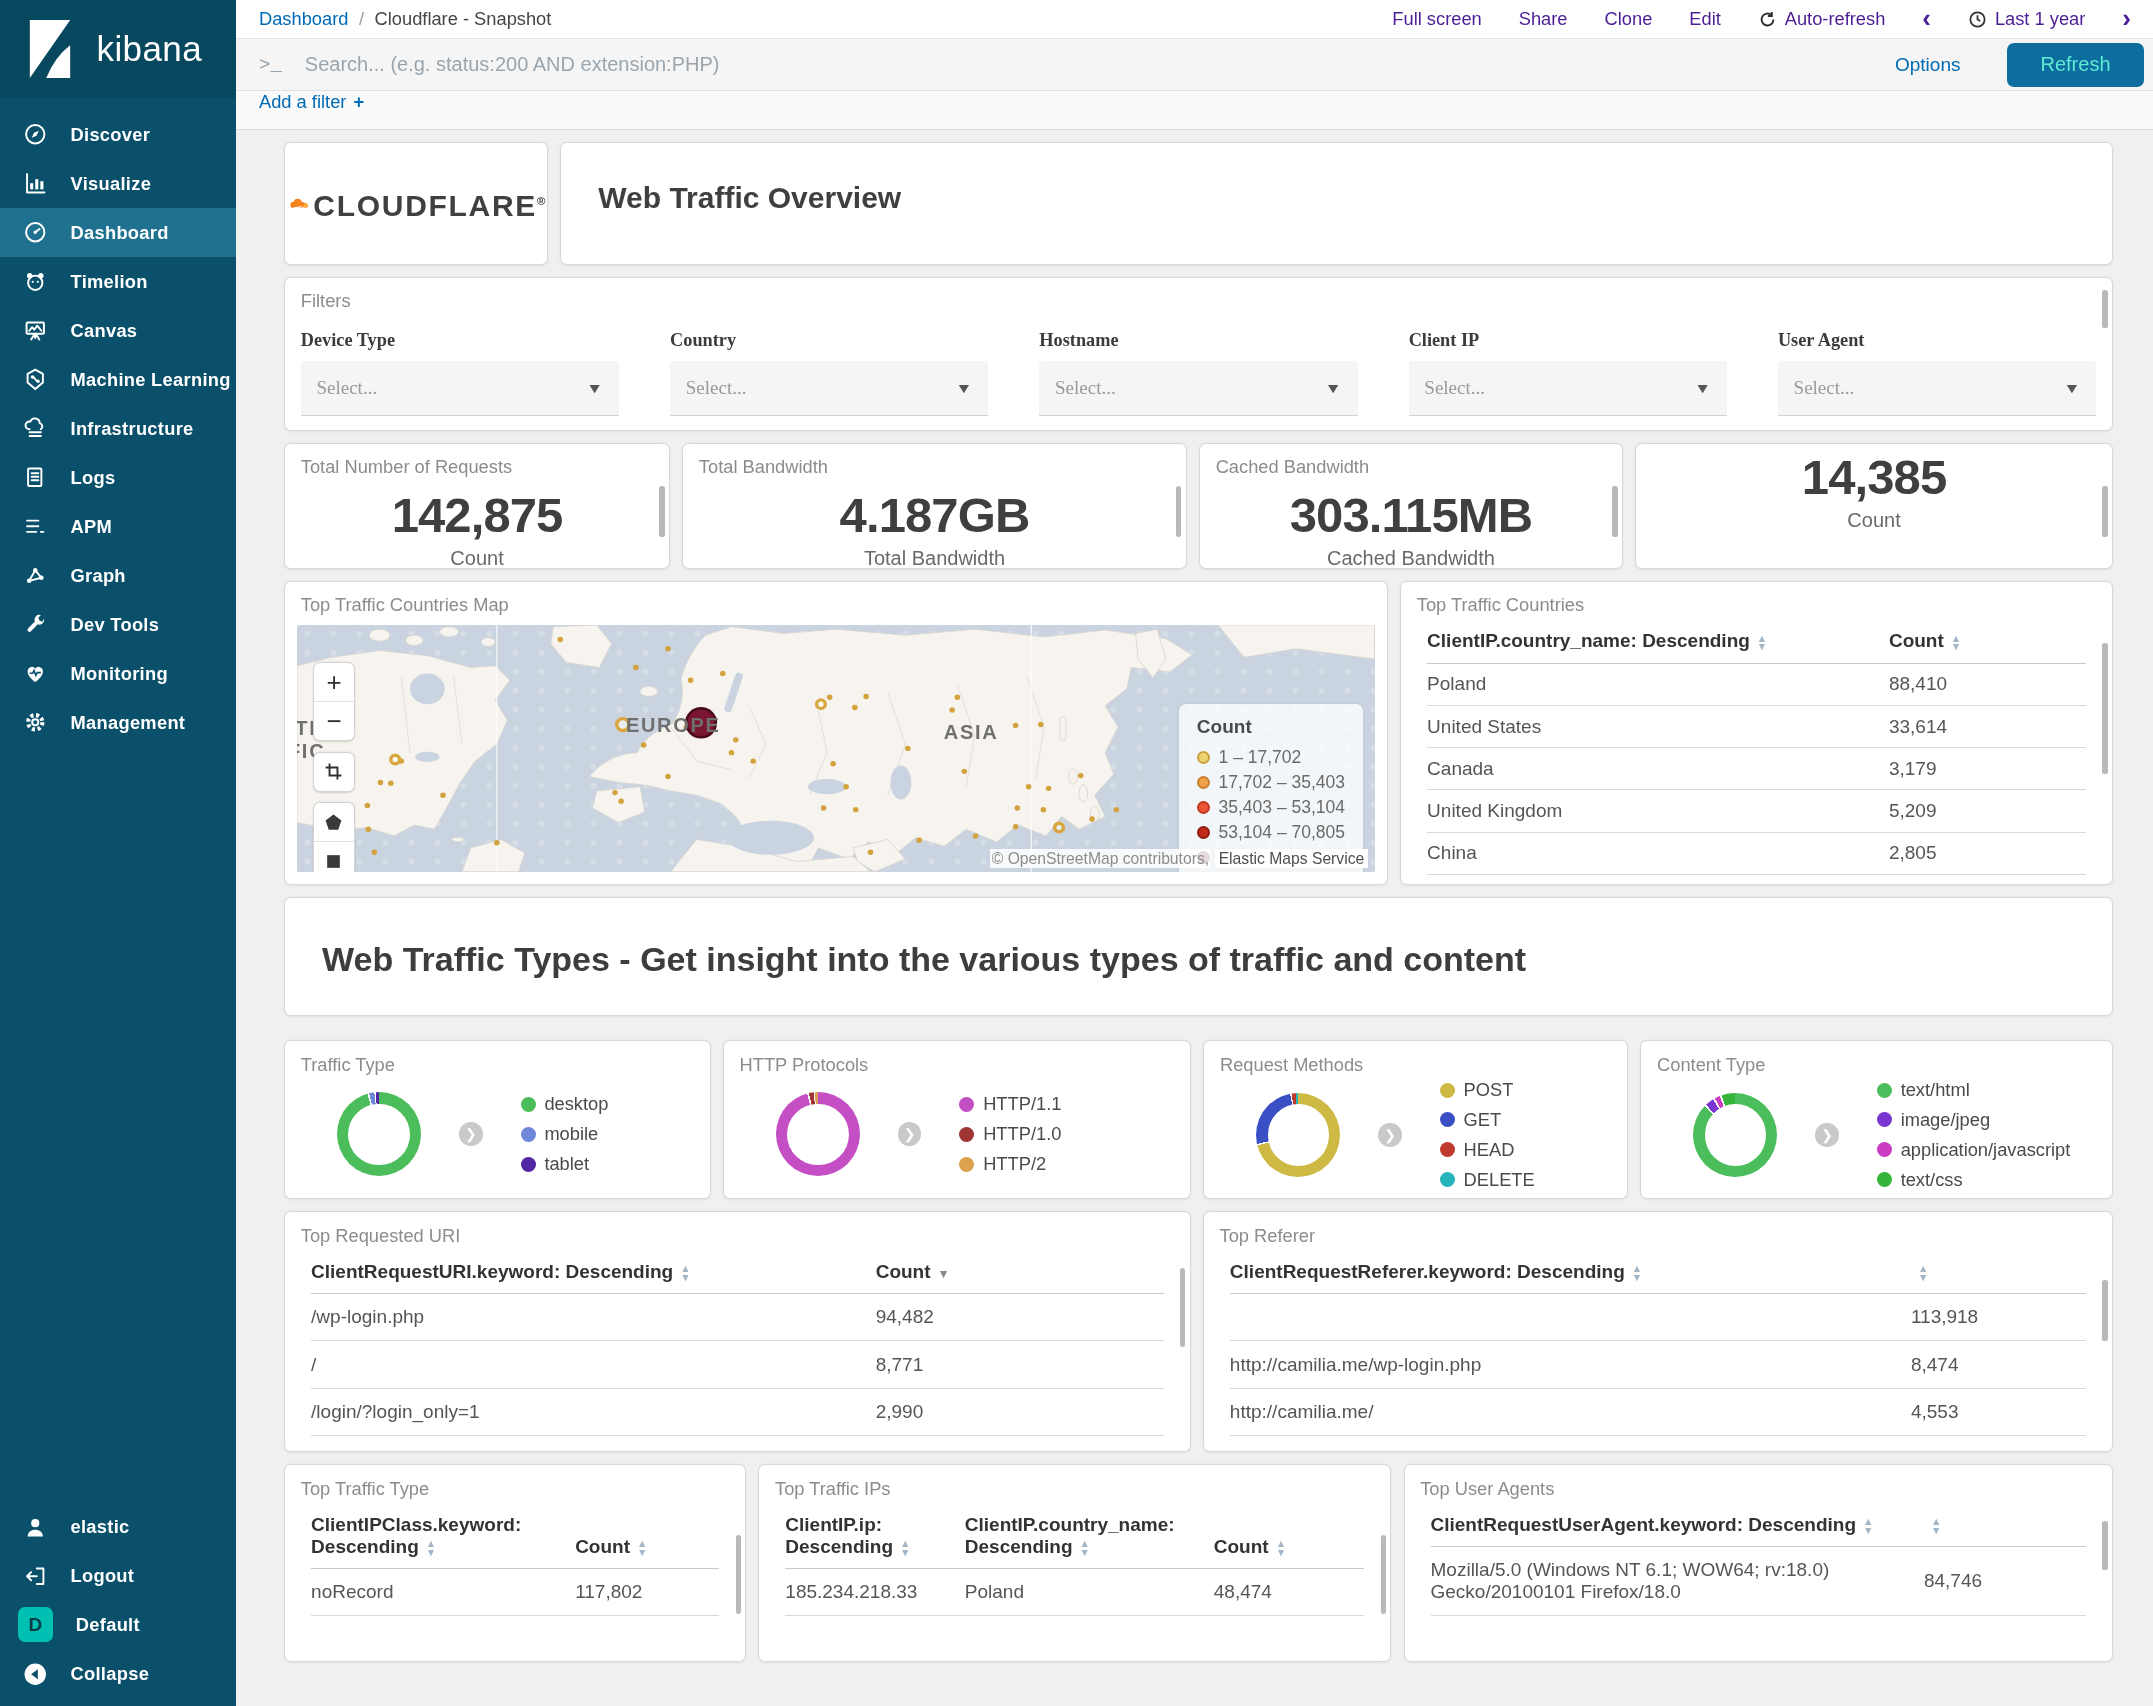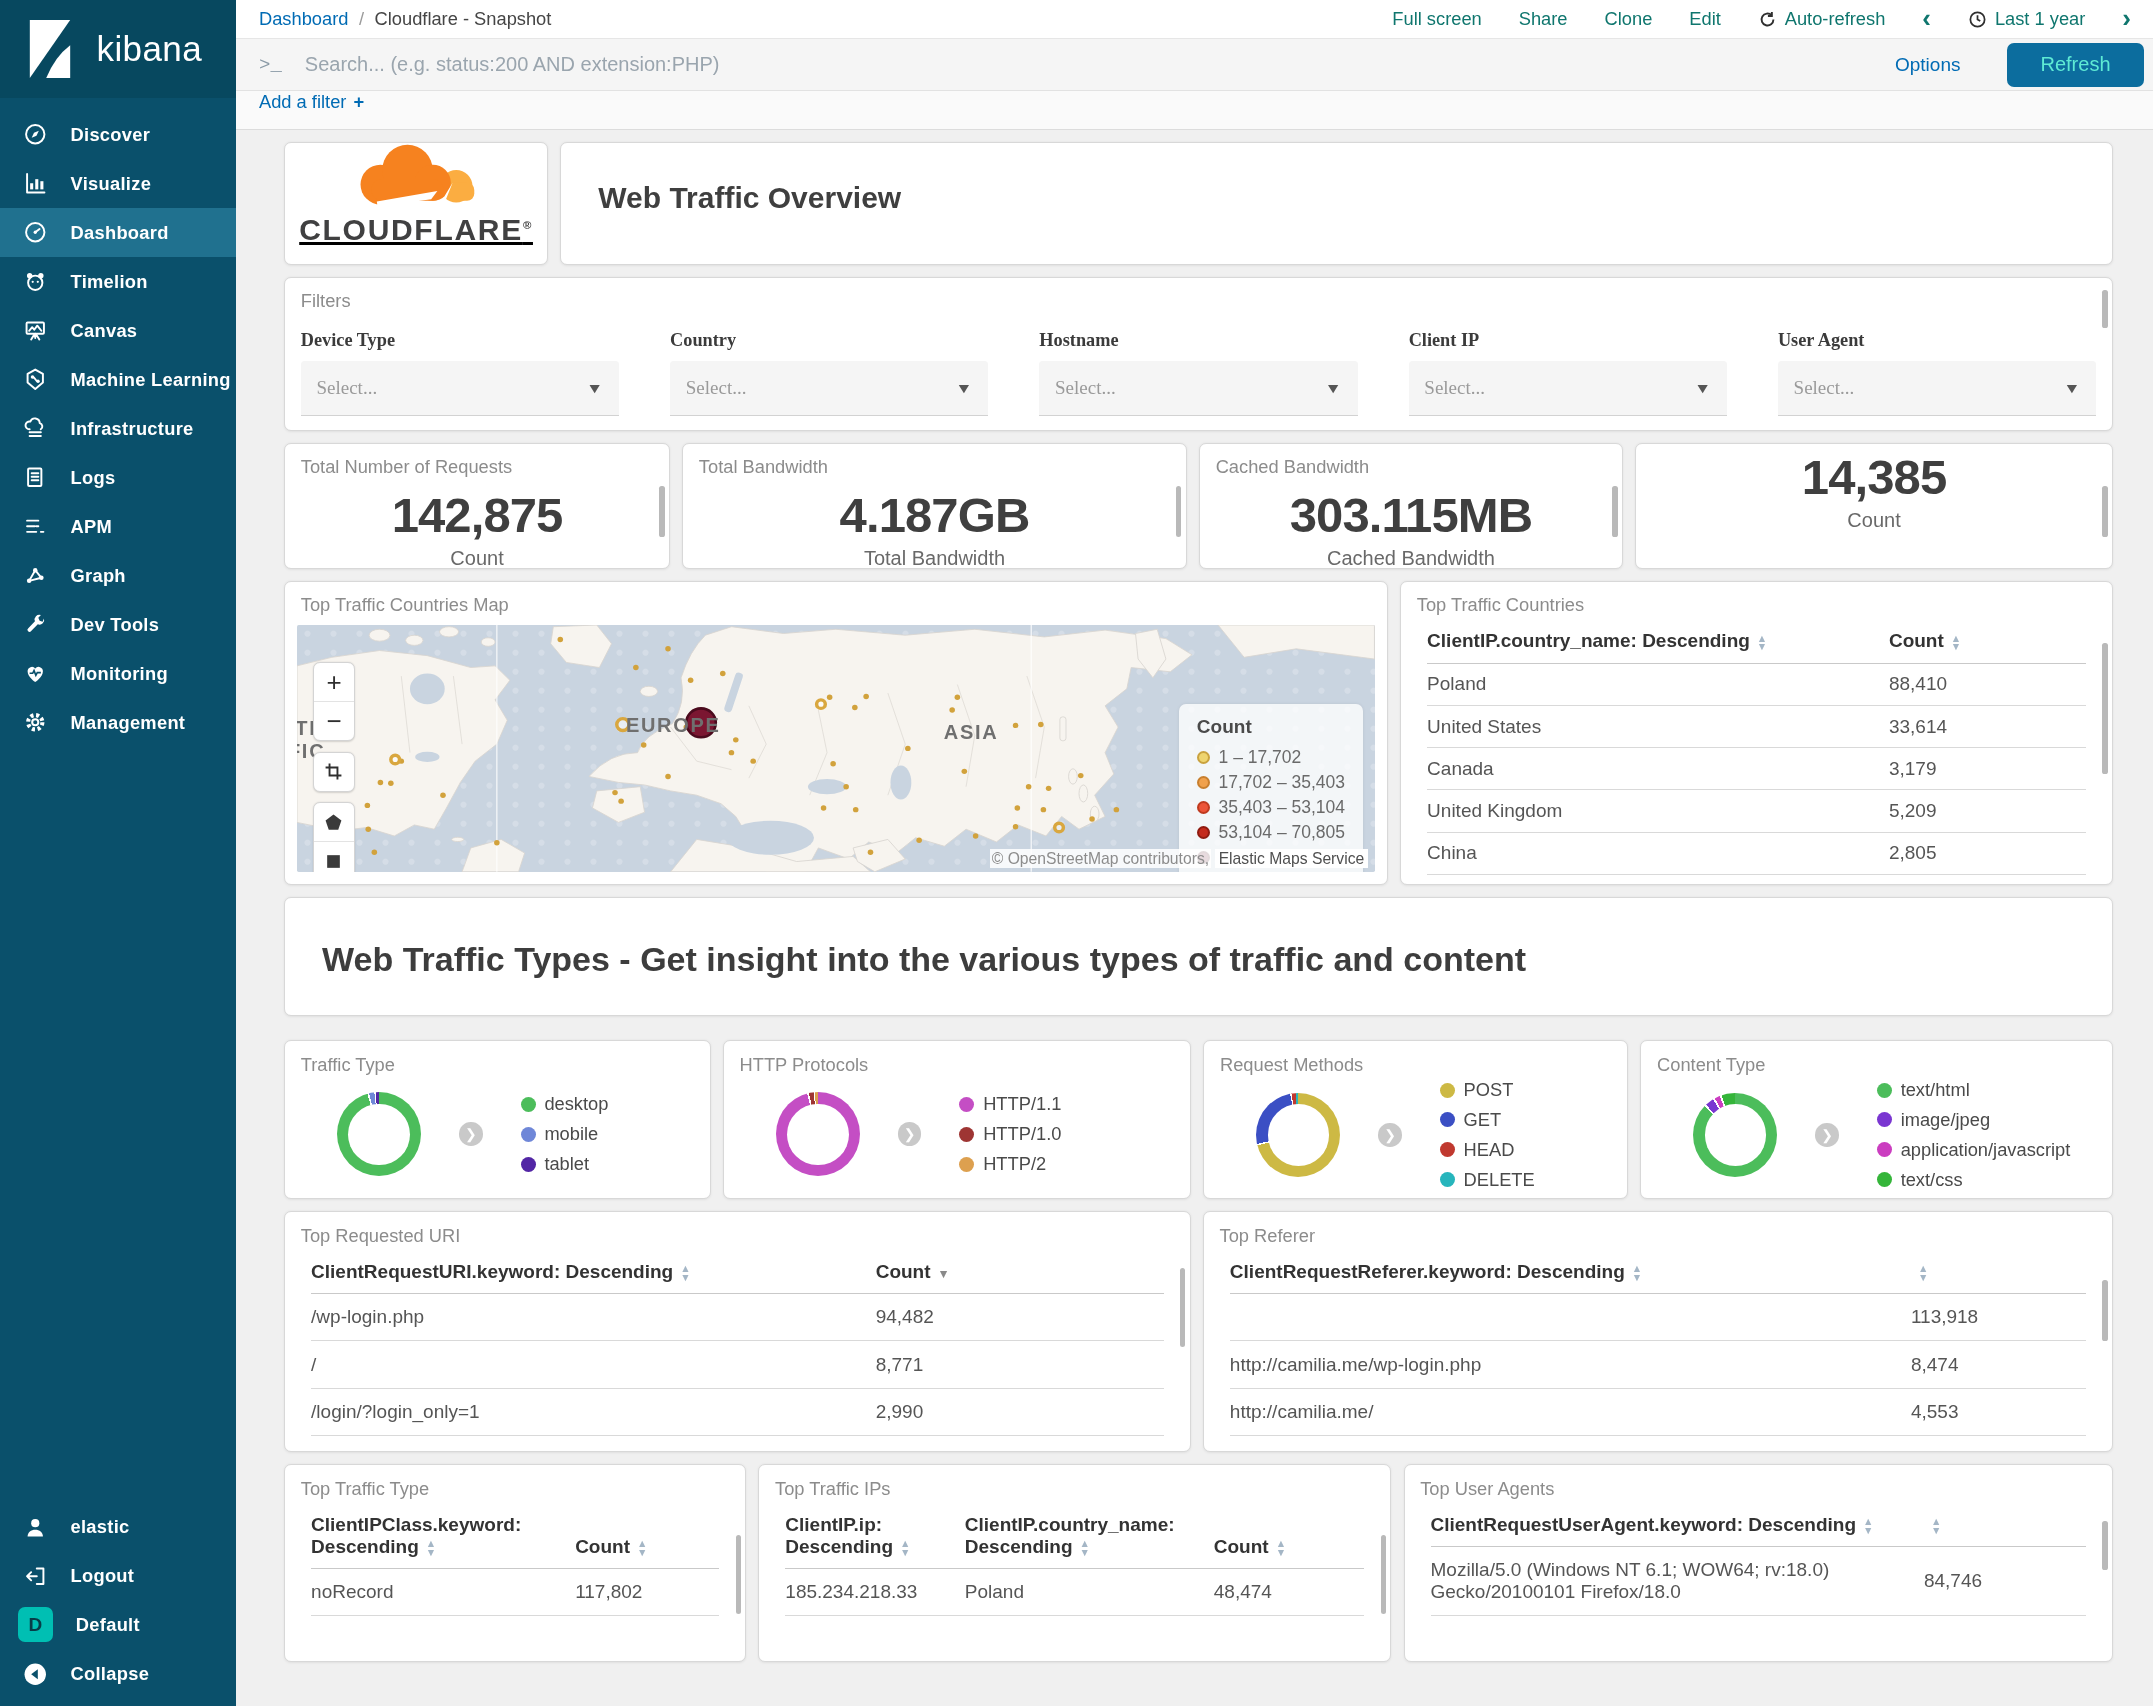--- a/index.html
+++ b/index.html
@@ -20,21 +20,21 @@
   #nav-footer{position:absolute;bottom:8.7px;left:0;right:0;}
   .space-badge{width:35px;height:35px;border-radius:7px;display:flex;align-items:center;justify-content:center;
     font-weight:700;font-size:19px;color:#073c47;margin-left:-5.2px;}
   
   main{flex:1;display:flex;flex-direction:column;min-width:0;}
   .topbar{height:38px;background:#fff;display:flex;align-items:center;padding:0 23px;justify-content:space-between;border-bottom:0.9px solid #e6e6e6;}
   .crumbs{display:flex;align-items:center;gap:10.5px;font-size:18.3px;}
   .crumbs a{color:#006bb4;text-decoration:none;cursor:pointer;}
   .crumbs .sep{color:#9b9b9b;}
   .crumbs .cur{color:#454545;}
-  .topmenu{display:flex;align-items:center;gap:37px;font-size:18.3px;color:#0f766e;text-align:center;}
+  .topmenu{display:flex;align-items:center;gap:37px;font-size:18.3px;color:#4c1d95;text-align:center;}
   .topmenu .itm{cursor:pointer;display:flex;align-items:center;gap:7.9px;}
   .topmenu svg{width:19px;height:19px;}
   .chev{font-size:26px;font-weight:700;line-height:17.5px;cursor:pointer;}
   .searchrow{height:51px;background:#f5f5f5;display:flex;align-items:center;padding:0 10.5px 0 23px;gap:21px;border-bottom:0.9px solid #e2e2e2;}
   .prompt{font-family:"Liberation Mono","DejaVu Sans Mono",monospace;color:#8a9aa6;font-size:19px;white-space:nowrap;}
   .searchrow input{flex:1;border:none;background:transparent;outline:none;font-size:20px;color:#444;
     font-family:"Liberation Sans",sans-serif;}
   .searchrow input::placeholder{color:#9aa5ae;}
   .optlink{color:#006bb4;font-size:19px;cursor:pointer;margin-right:14px;}
   .refresh-btn{background:#0c6d9e;color:#5eead4;border:none;border-radius:7px;font-size:20px;
@@ -47,21 +47,21 @@
   .board{flex:1;background:#f0f0f0;padding:6.1px 35px 0 42px;overflow:hidden;}
   .brow{display:flex;}
   .panel{background:#fff;border:0.9px solid #d8d8d8;border-radius:7px;box-shadow:0 0.9px 2.6px rgba(0,0,0,.07);
     margin:6.1px;position:relative;overflow:hidden;}
   .ptitle{font-size:18.3px;color:#8c8c8c;padding:12.2px 15.7px 3.5px;}
   .vthumb{position:absolute;right:4.4px;width:5.2px;border-radius:2.6px;background:#b9b9b9;}
 
   .r1{height:135px;} .r2{height:166px;} .r3{height:138px;} .r4{height:316px;}
   .r5{height:131px;} .r6{height:171px;margin-top:12.2px;} .r7{height:253px;} .r8{height:210px;}
 
-  .p-logo{width:262px;display:flex;align-items:center;justify-content:flex-start;flex-direction:column;text-decoration:underline;}
+  .p-logo{width:262px;display:flex;align-items:center;justify-content:flex-end;flex-direction:row;}
   .p-overview{flex:1;}
   .big-title{font-size:30px;font-weight:700;color:#3f3f3f;padding:38px 0 0 37px;}
 
   
   .p-filters{flex:1;}
   #filters-row{display:flex;padding:14px 15.7px 0;gap:51px;font-family:Liberation Serif, serif;}
   .ffield{flex:1;}
   .flabel{font-size:18.3px;font-weight:700;color:#3b3b3b;margin-bottom:10.5px;}
   .fselect{height:54px;background:#f5f5f5;border-bottom:0.9px solid #d2d2d2;border-radius:3.5px 3.5px 0 0;
     display:flex;align-items:center;justify-content:space-between;padding:0 15.7px;cursor:pointer;}

